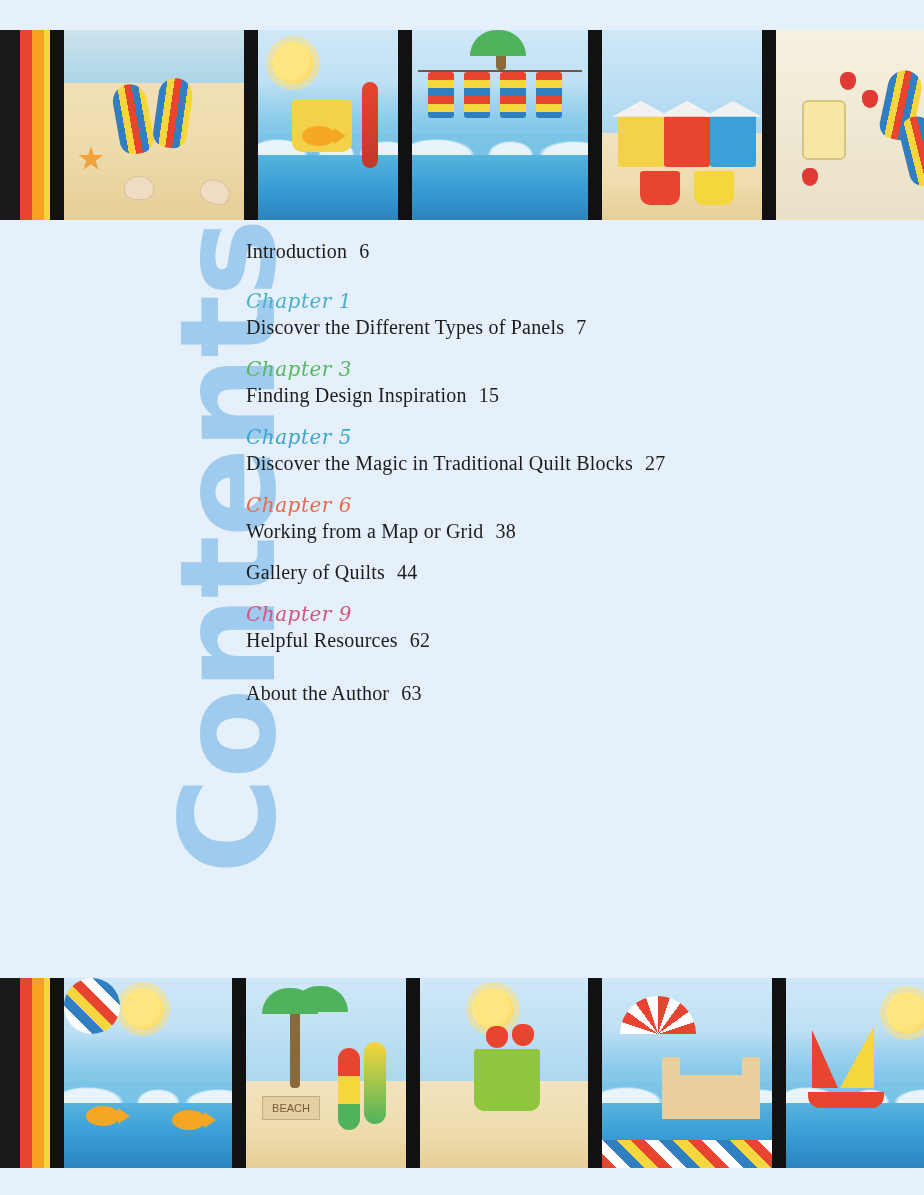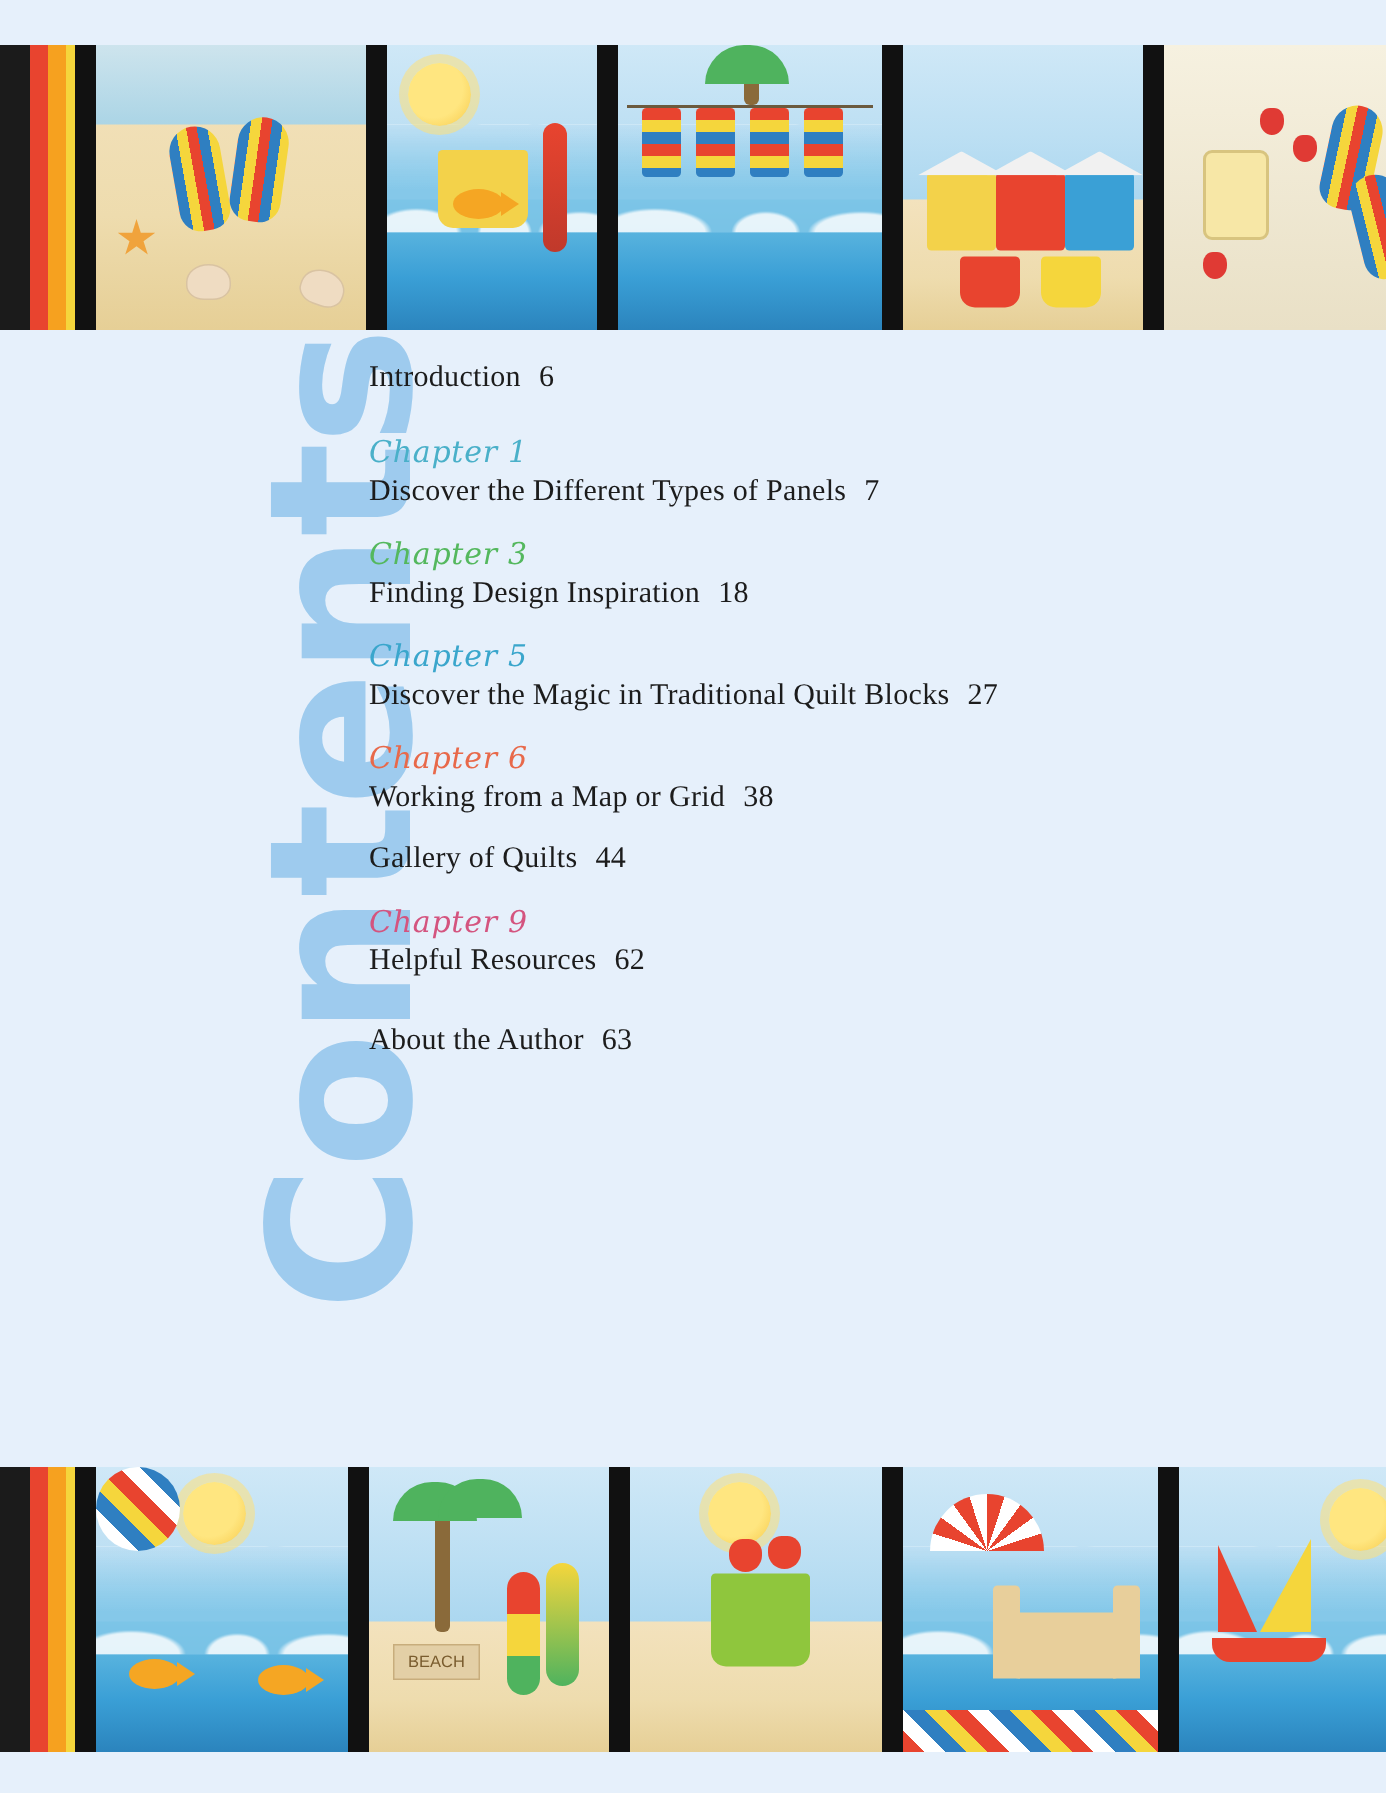--- a/index.html
+++ b/index.html
@@ -285,21 +285,21 @@
       <div class="chapter-label" style="color:#4ab0c9">Chapter 1</div>
       <div class="toc-title">
         <span>Discover the Different Types of Panels</span><span class="pg">7</span>
       </div>
     </div>
 
 
     <div class="toc-entry">
       <div class="chapter-label" style="color:#54b85e">Chapter 3</div>
       <div class="toc-title">
-        <span>Finding Design Inspiration</span><span class="pg">18</span>
+        <span>Finding Design Inspiration</span><span class="pg">15</span>
       </div>
     </div>
 
 
     <div class="toc-entry">
       <div class="chapter-label" style="color:#3aa6cc">Chapter 5</div>
       <div class="toc-title">
         <span>Discover the Magic in Traditional Quilt Blocks</span><span class="pg">27</span>
       </div>
     </div>

